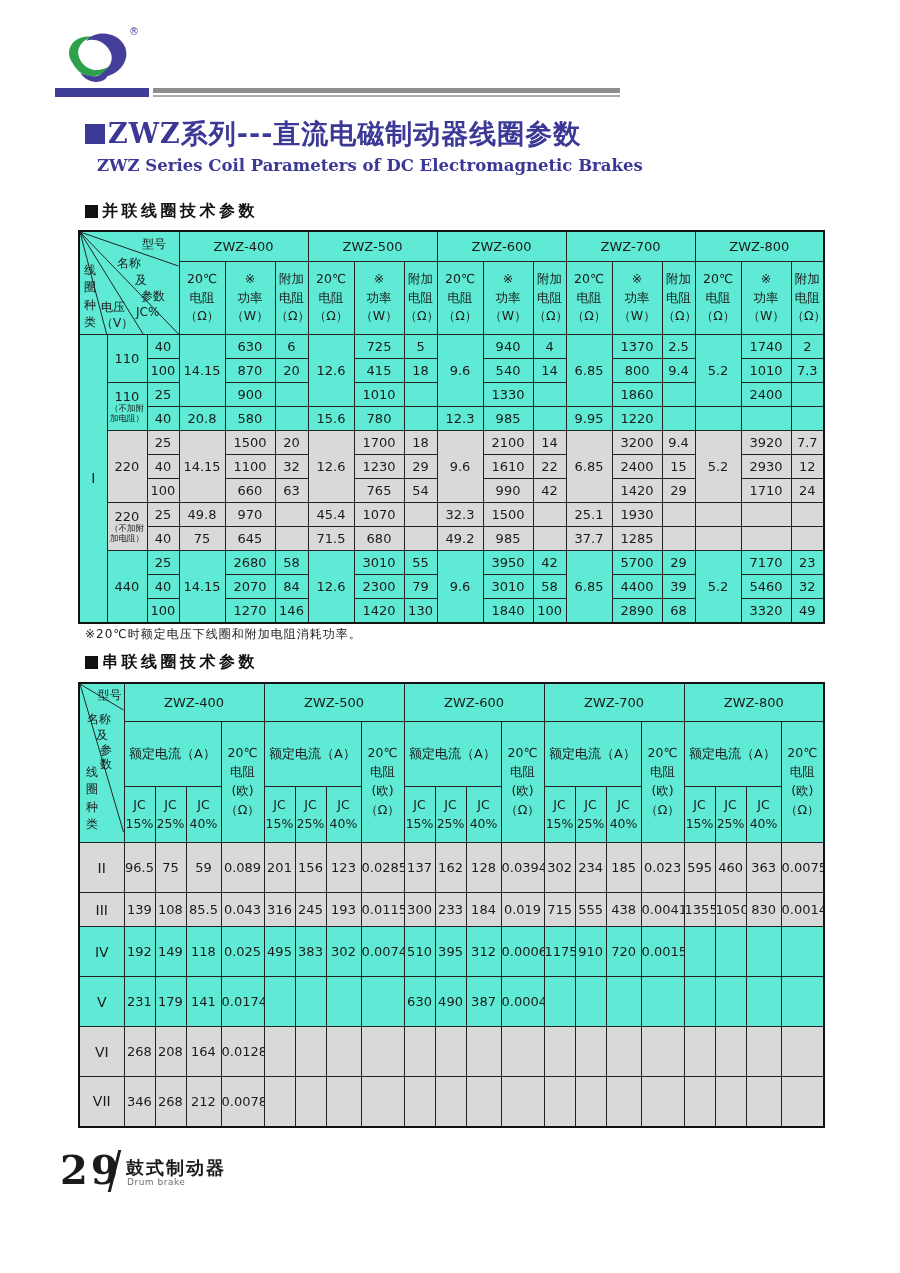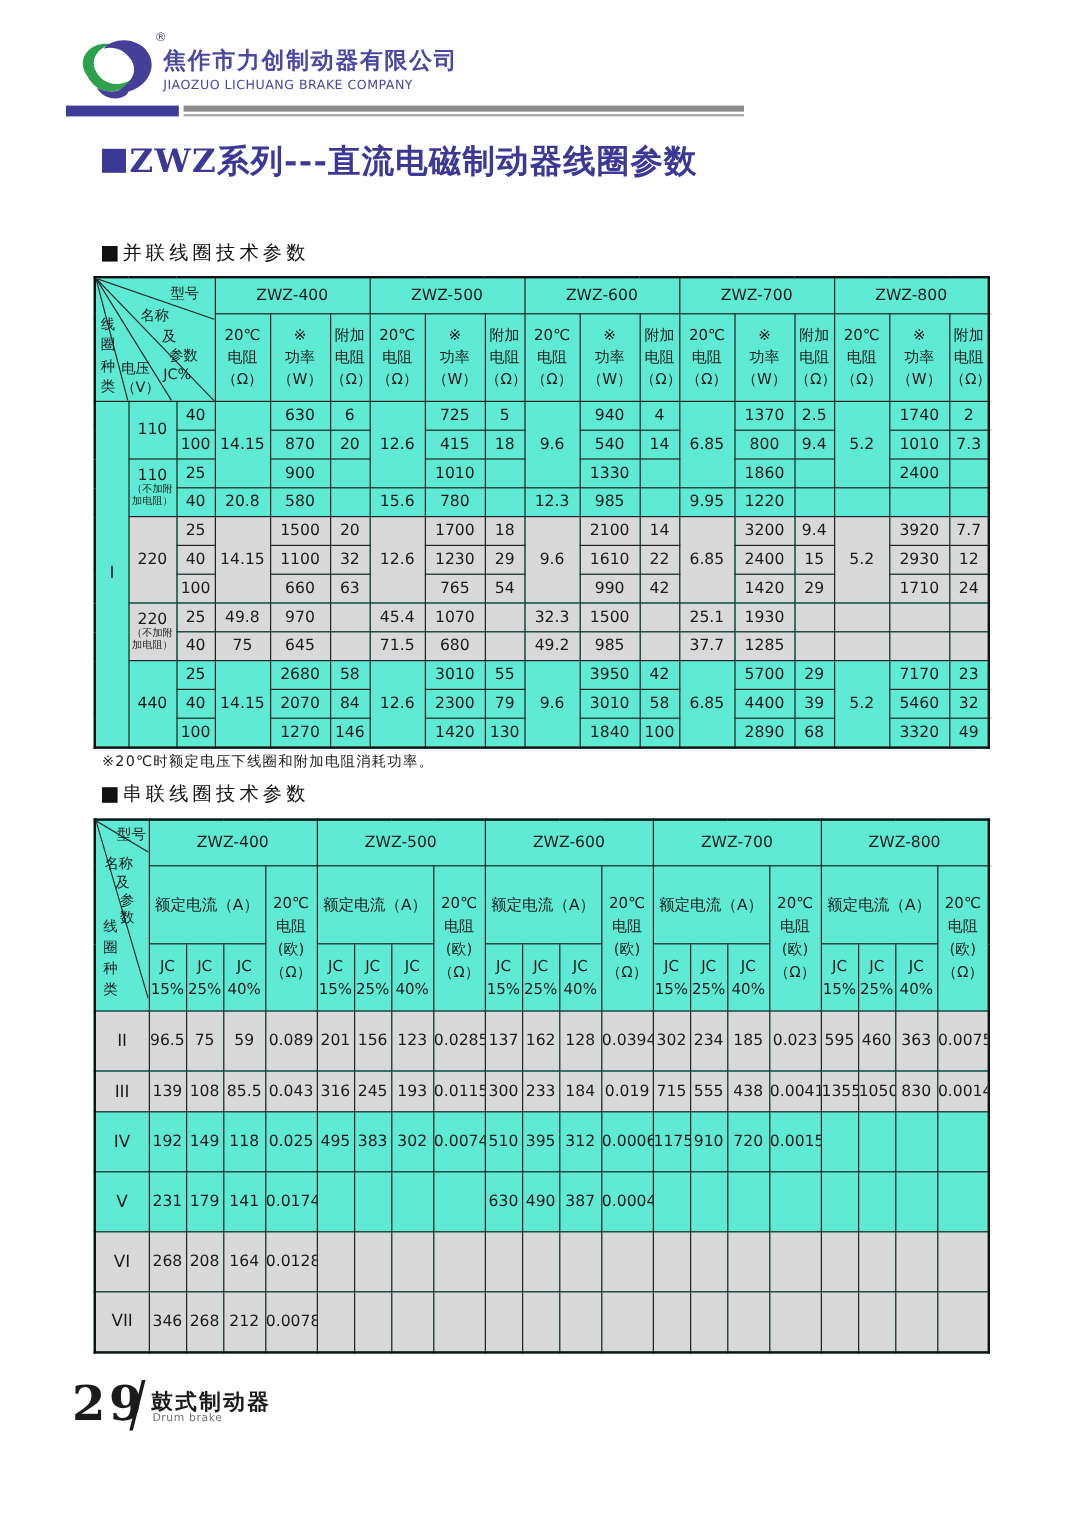--- a/index.html
+++ b/index.html
@@ -14,21 +14,21 @@
   .bar-purple{position:absolute;left:55px;top:88px;width:94px;height:9px;background:#3e3b99;}
   .bar-gray1{position:absolute;left:153px;top:88px;width:467px;height:5px;background:#8d8d8d;}
   .bar-gray2{position:absolute;left:153px;top:95px;width:467px;height:2px;background:#ababab;}
 
   .main-title{position:absolute;left:85px;top:116px;display:flex;align-items:center;
       font-family:"DejaVu Serif","Liberation Serif",serif;font-weight:bold;font-size:27px;color:#3b3896;letter-spacing:1px;}
   .main-title .sq{width:20px;height:20px;background:#3b3896;margin-right:3px;flex:none;}
   .sub-title{position:absolute;left:97px;top:156px;font-family:"DejaVu Serif","Liberation Serif",serif;
       font-weight:bold;font-size:16.5px;color:#3b3896;}
 
-  .section-title{position:absolute;display:flex;align-items:center;font-size:16px;font-weight:normal;color:#111;letter-spacing:3.5px;}
+  .section-title{position:absolute;display:flex;align-items:center;font-size:16px;font-weight:bold;color:#111;letter-spacing:3.5px;}
   .section-title .sq{width:13px;height:13px;background:#111;margin-right:4px;flex:none;}
   .sec1{left:85px;top:201px;}
   .sec2{left:85px;top:652px;}
 
   
   table{border-collapse:collapse;table-layout:fixed;position:absolute;left:78px;background:#5eead4;}
   .t1{top:230px;width:745px;}
   .t2{top:682px;width:745px;}
   td{border:1px solid #222;text-align:center;vertical-align:middle;font-size:13px;padding:0;
      overflow:hidden;color:#1b1b1b;}
@@ -57,32 +57,29 @@
 <div class="page">
 
   <div class="logo">
     <svg viewBox="0 0 80 64">
       <path d="M16 36 C6 22 18 6 36 9 C25 13 19 21 23 31 C28 43 42 47 54 39 C46 53 25 54 16 36 Z" fill="#2fa14d"></path>
       <path d="M30 13 C40 1 64 4 70 20 C76 37 58 53 40 50 C53 44 60 33 54 23 C47 12 37 11 30 13 Z" fill="#453f99"></path>
       <path d="M24 46 C34 52 48 50 56 42 L50 52 C42 58 30 56 24 46 Z" fill="#453f99"></path>
     </svg>
     <span style="position:absolute;right:-4px;top:-2px;font-size:10px;color:#453f99;">®</span>
   </div>
-  <div class="company">
-    <div class="company-cn">焦作市力创制动器有限公司</div>
-    <div class="company-en">JIAOZUO LICHUANG BRAKE COMPANY</div>
-  </div>
   <div class="bar-purple"></div>
   <div class="bar-gray1"></div>
   <div class="bar-gray2"></div>
 
   <div class="main-title">
     <span class="sq"></span>
     <span>ZWZ系列---直流电磁制动器线圈参数</span>
   </div>
+  <div class="sub-title">ZWZ Series Coil Parameters of DC Electromagnetic Brakes</div>
 
   <div class="section-title sec1">
     <span class="sq"></span>
     <span>并联线圈技术参数</span>
   </div>
 
   <table class="t1">
     <colgroup>
       <col style="width:28px">
         <col style="width:40px">

